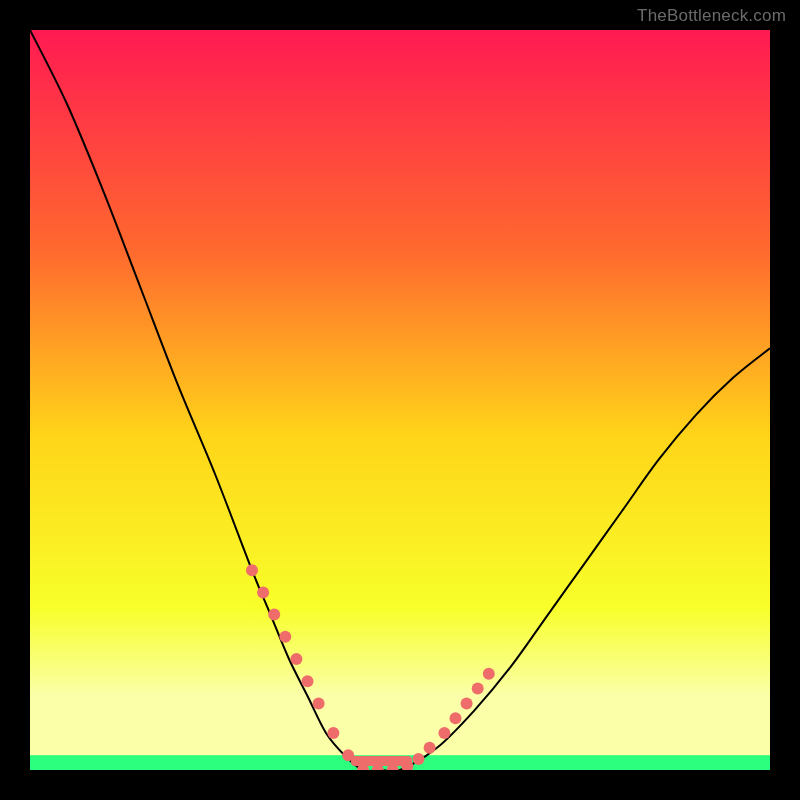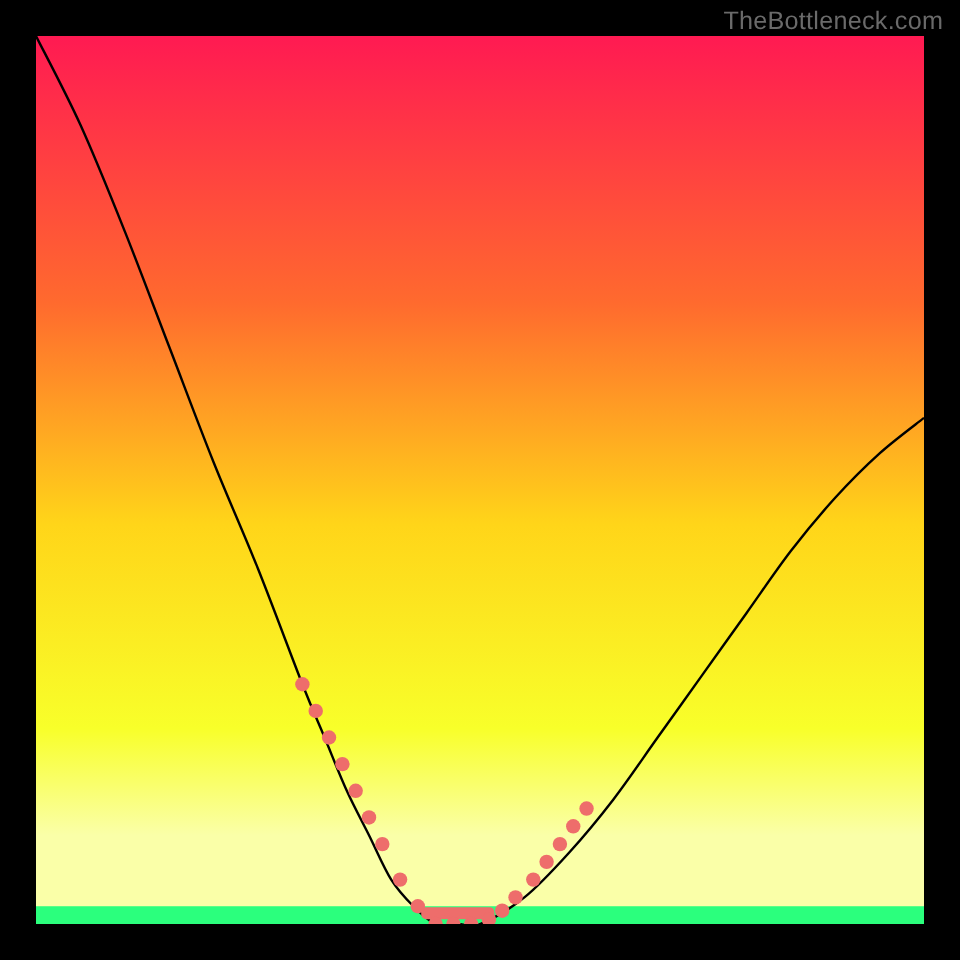--- a/index.html
+++ b/index.html
@@ -24,21 +24,21 @@
     left: 0;
     top: 0;
     width: 740px;
     height: 740px;
   }
   .watermark {
     position: absolute;
     top: 6px;
     right: 14px;
     color: #6a6a6a;
-    font-size: 21px;
+    font-size: 17px;
     font-weight: 500;
     letter-spacing: 0.2px;
   }
   svg {
     display: block;
   }
 </style>
 </head>
 <body>
 

